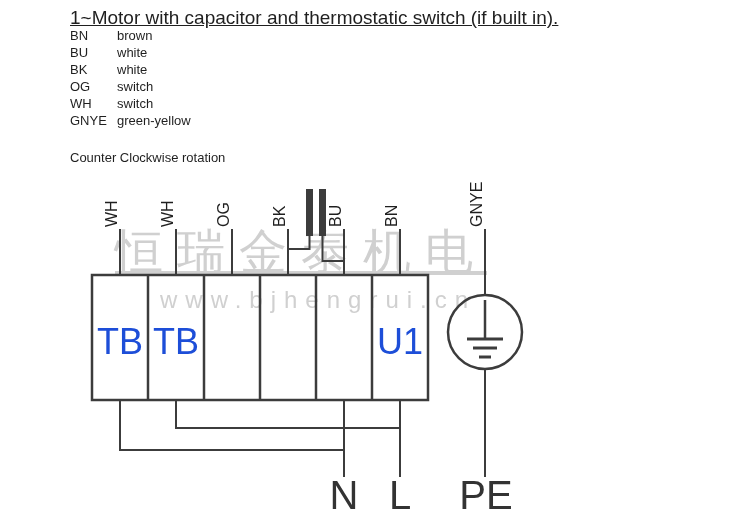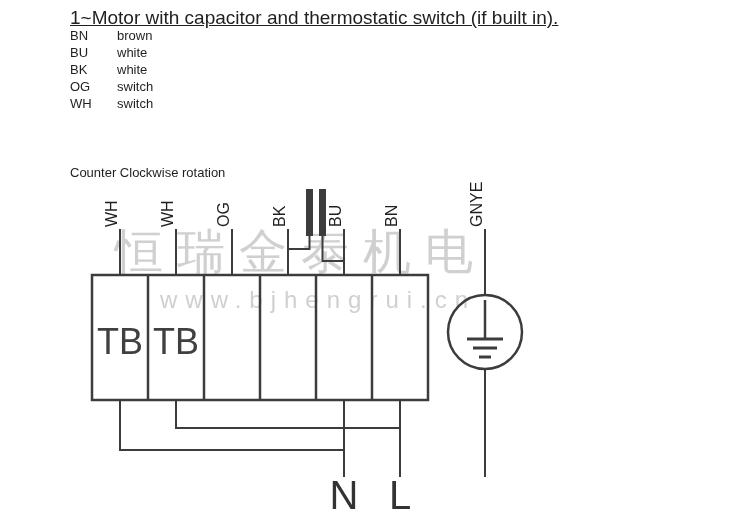--- a/index.html
+++ b/index.html
@@ -13,27 +13,28 @@
     width:750px;height:528px;
     background:#ffffff;
     overflow:hidden;
     font-family:"Liberation Sans", sans-serif;
     color:var(--text);
   }
   .abs{position:absolute;}
   .title{left:70px;top:7px;font-size:19px;text-decoration:underline;}
   .legend-row{left:70px;font-size:13px;height:17px;line-height:17px;}
   .lg-code{display:inline-block;width:47px;}
-  .rotation{left:70px;top:150px;font-size:13px;margin-top:15px;}
+  .rotation{left:70px;top:150px;font-size:13px;}
 
   .wm-brand{
     left:115px;top:220px;
     font-size:48px;letter-spacing:14px;
     color:var(--wm);
     white-space:nowrap;
+    text-decoration:underline;
   }
   .wm-url{
     left:160px;top:286px;
     font-size:24px;letter-spacing:8px;
     color:var(--wm);
     white-space:nowrap;
   }
 
   svg.diagram{left:0;top:0;}
   .wire{stroke:var(--line);stroke-width:2;fill:none;}
@@ -43,21 +44,21 @@
 
   .vlabel{
     width:56px;height:18px;line-height:18px;
     font-size:16px;text-align:left;white-space:nowrap;
     transform:rotate(-90deg);
     color:var(--text);
   }
   .tlabel{
     width:56px;height:44px;line-height:44px;
     top:320px;text-align:center;
-    font-size:36px;color:#404040;
+    font-size:36px;color:#1d4ed8;
   }
   .blabel{
     height:42px;line-height:42px;top:474px;
     text-align:center;font-size:40px;color:#333333;
   }
 </style>
 </head>
 <body>
 
 <div class="stage">
@@ -74,20 +75,23 @@
     <span class="lg-code">BU</span><span>white</span>
   </div>
   <div class="abs legend-row" style="top:61px">
     <span class="lg-code">BK</span><span>white</span>
   </div>
   <div class="abs legend-row" style="top:78px">
     <span class="lg-code">OG</span><span>switch</span>
   </div>
   <div class="abs legend-row" style="top:95px">
     <span class="lg-code">WH</span><span>switch</span>
+  </div>
+  <div class="abs legend-row" style="top:112px">
+    <span class="lg-code">GNYE</span><span>green-yellow</span>
   </div>
 
   <div class="abs rotation">Counter Clockwise rotation</div>
 
   <svg class="abs diagram" width="750" height="528" viewBox="0 0 750 528">
 
     <g>
       <rect class="thick" x="92" y="275" width="336" height="125"></rect>
       <line class="thick" x1="148" y1="275" x2="148" y2="400"></line>
       <line class="thick" x1="204" y1="275" x2="204" y2="400"></line>
@@ -133,17 +137,19 @@
   <div class="abs vlabel" style="left:84px;top:190px">WH</div>
   <div class="abs vlabel" style="left:140px;top:190px">WH</div>
   <div class="abs vlabel" style="left:196px;top:190px">OG</div>
   <div class="abs vlabel" style="left:252px;top:190px">BK</div>
   <div class="abs vlabel" style="left:308px;top:190px">BU</div>
   <div class="abs vlabel" style="left:364px;top:190px">BN</div>
   <div class="abs vlabel" style="left:449px;top:190px">GNYE</div>
 
   <div class="abs tlabel" style="left:92px">TB</div>
   <div class="abs tlabel" style="left:148px">TB</div>
+  <div class="abs tlabel" style="left:372px">U1</div>
 
   <div class="abs blabel" style="left:316px;width:56px">N</div>
   <div class="abs blabel" style="left:372px;width:56px">L</div>
+  <div class="abs blabel" style="left:450px;width:72px">PE</div>
 
 </div>
 
 </body></html>

